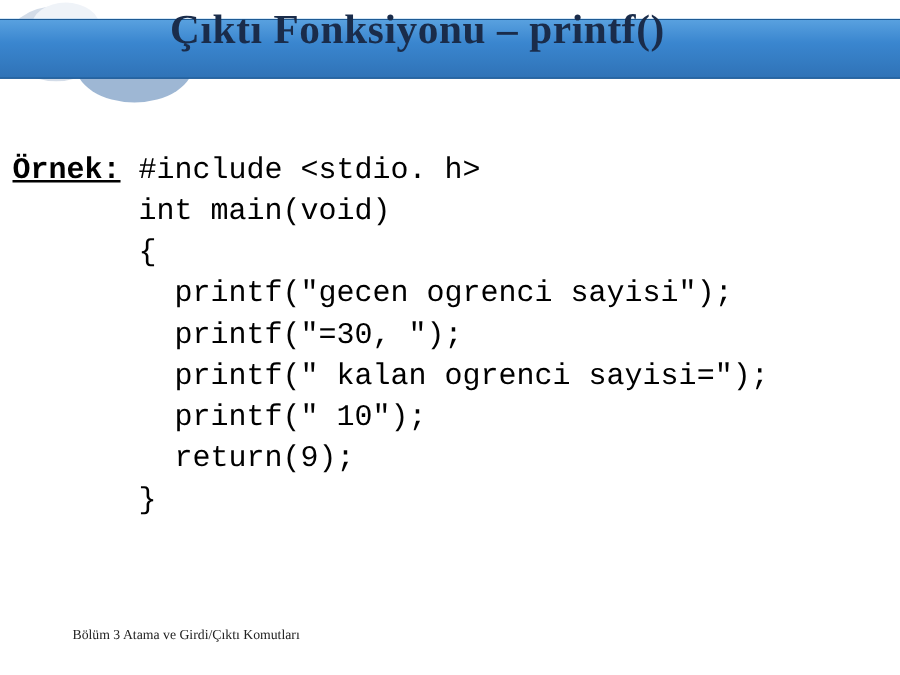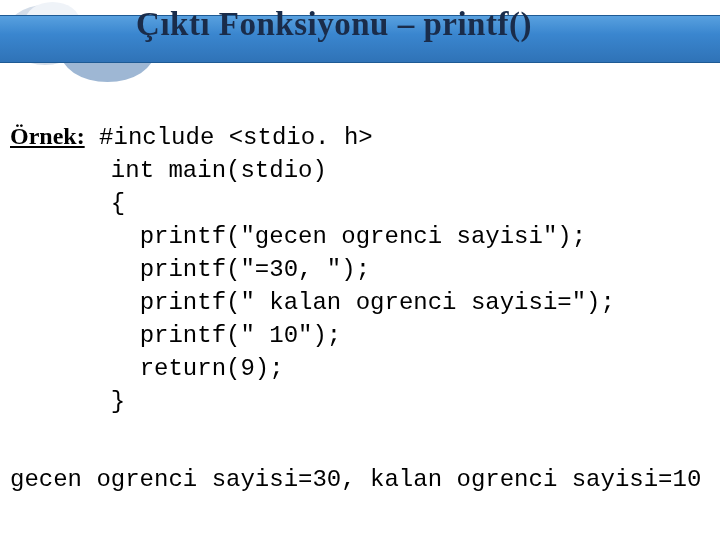--- a/index.html
+++ b/index.html
@@ -2,48 +2,48 @@
 <html><head>
 <meta charset="utf-8">
 <style>
   html,body{margin:0;padding:0;width:720px;height:540px;background:#fff;font-family:"Times New Roman",serif;overflow:hidden}
   .page{position:relative;width:720px;height:540px}
   .bgphoto{position:absolute;left:0;top:0;width:175px;height:90px;z-index:0;opacity:.9}
   .bgphoto .oval{position:absolute;border-radius:50%}
   .header-bar{position:absolute;left:0;top:15px;width:720px;height:48px;background:linear-gradient(#5aa2e0 0%,#3a86cf 40%,#2f72b6 100%);z-index:1;box-shadow:0 1px 0 #1e5a94 inset,0 -1px 0 #1e5a94 inset}
   .header-title{position:absolute;left:0;top:6px;width:668px;text-align:center;font-family:"Comic Sans MS","Chalkboard SE",cursive;font-size:33px;font-weight:bold;color:#1a2c4a;z-index:2;letter-spacing:.5px}
   .content{position:absolute;left:10px;top:120px;width:700px;font-family:"Courier New",monospace;font-size:24px;line-height:33px;color:#000;white-space:pre;z-index:2}
-  .ornek{font-family:Liberation Serif, serif;text-decoration:underline;font-weight:bold}
+  .ornek{font-family:Liberation Mono, monospace;text-decoration:underline;font-weight:bold}
   .cikti-label{position:absolute;left:10px;top:435px;font-family:"Times New Roman",serif;font-weight:bold;font-size:26px}
   .cikti-line{position:absolute;left:10px;top:466px;font-family:"Courier New",monospace;font-size:24px;white-space:pre}
   .footer{position:absolute;left:58px;bottom:25px;font-family:"Comic Sans MS",cursive;font-size:11px;line-height:13px;color:#222}
 </style>
 </head>
 <body>
 
 <div class="page">
 
   <div class="bgphoto">
     <div class="oval" style="left:5px;top:5px;width:80px;height:60px;background:#cfd9e6"></div>
     <div class="oval" style="left:60px;top:20px;width:95px;height:62px;background:#3a6ea8;opacity:.55"></div>
     <div class="oval" style="left:90px;top:18px;width:60px;height:45px;background:#9bb8d6;opacity:.8"></div>
     <div class="oval" style="left:25px;top:2px;width:55px;height:40px;background:#eef2f8"></div>
   </div>
 
   <div class="header-bar"></div>
   <div class="header-title">Çıktı Fonksiyonu – printf()</div>
 
   <div class="content"><span class="ornek">Örnek:</span> <span>#include &lt;stdio. h&gt;</span>
-       <span>int main(stdio)</span>
+       <span>int main(void)</span>
        <span>{</span>
        <span>  printf("gecen ogrenci sayisi");</span>
        <span>  printf("=30, ");</span>
        <span>  printf(" kalan ogrenci sayisi=");</span>
        <span>  printf(" 10");</span>
        <span>  return(9);</span>
        <span>}</span></div>
 
-  <div class="cikti-line">gecen ogrenci sayisi=30, kalan ogrenci sayisi=10</div>
 
   <div class="footer">
+    <div>Bölüm 3  Atama ve Girdi/Çıktı Komutları</div>
   </div>
 
 </div>
 
 </body></html>

